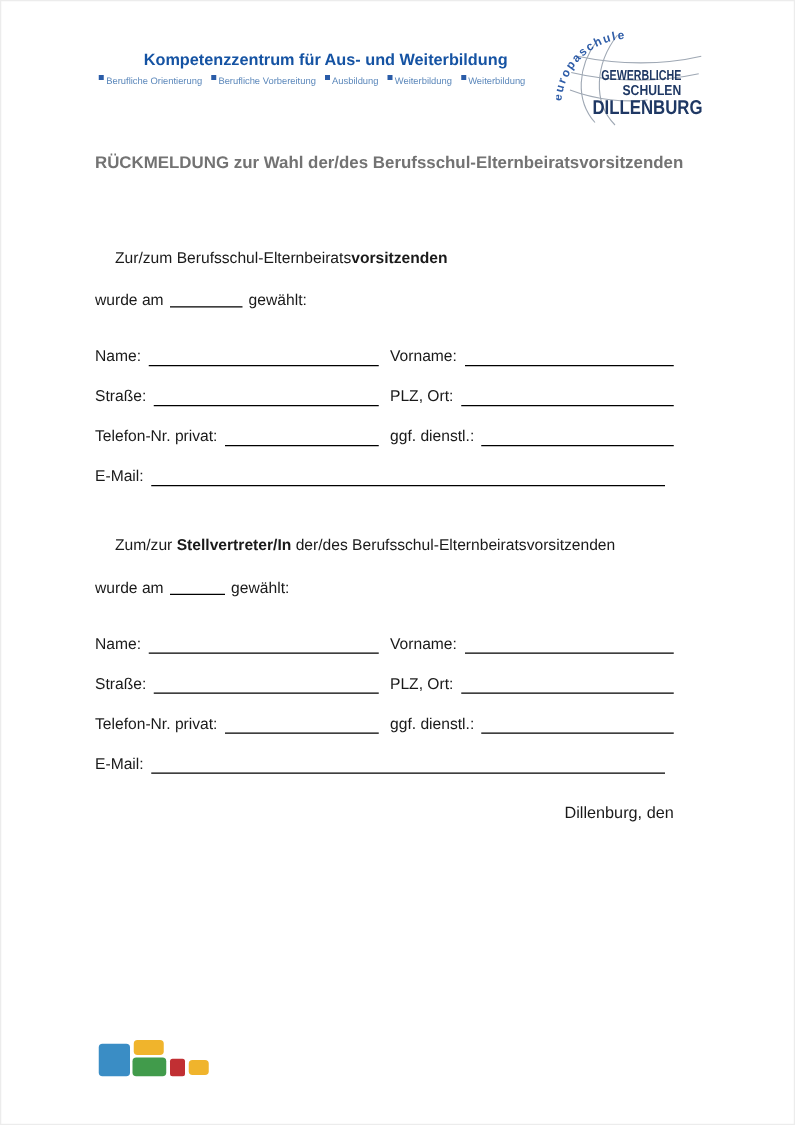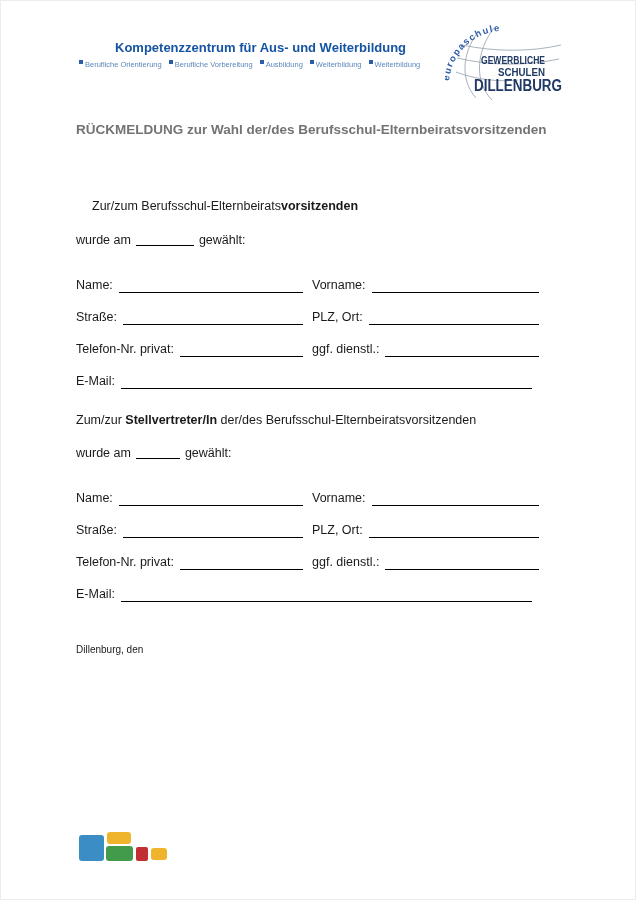--- a/index.html
+++ b/index.html
@@ -30,21 +30,21 @@
   .blank-long{width:58px;}
   .blank-short{width:44px;}
   .frow{display:flex;margin-top:15px;height:17px;align-items:center;}
   .frow.first{margin-top:28px;}
   .g1{width:227px;display:flex;margin-right:9px;}
   .g2{flex:1;display:flex;}
   .g-full{flex:1;display:flex;max-width:456px;}
   .flabel{white-space:nowrap;padding-right:6px;}
   .fline{flex:1;border-bottom:1.3px solid #000;margin-bottom:1px;}
   
-  .signature{position:absolute;left:75px;top:640px;width:463px;font-size:10px;line-height:17px;}
+  .signature{position:absolute;left:75px;top:640px;width:463px;font-size:13px;line-height:17px;text-align:right;}
   .sig-block{position:absolute;left:225px;top:0;width:130px;}
   .sig-line{margin-top:15px;border-bottom:1.3px solid #000;height:0;}
   .sig-role{margin-top:2px;}
   
   .footer-logo{position:absolute;left:78px;top:830px;width:92px;height:30px;}
   .fsq{position:absolute;border-radius:3px;}
   .sq-blue{left:0;top:4;width:25px;height:26px;top:4px;background:var(--square-blue,#3a8dc5);}
   .sq-yellow-1{left:28px;top:1px;width:24px;height:12px;background:var(--square-yellow,#f0b42c);}
   .sq-green{left:27px;top:15px;width:27px;height:15px;background:var(--square-green,#419b4b);}
   .sq-red{left:57px;top:16px;width:12px;height:14px;border-radius:2px;background:var(--square-red,#c12f33);}
@@ -138,21 +138,21 @@
     </div>
     <div class="frow">
       <span class="g-full">
           <span class="flabel">E-Mail:</span>
           <span class="fline"></span>
         </span>
     </div>
   </section>
 
   <section class="sec sec-2">
-    <p class="intro" style="margin:0"><span>Zum/zur </span><b>Stellvertreter/In</b><span> der/des Berufsschul-Elternbeiratsvorsitzenden</span></p>
+    <p class="intro" style="margin:16px"><span>Zum/zur </span><b>Stellvertreter/In</b><span> der/des Berufsschul-Elternbeiratsvorsitzenden</span></p>
     <p class="wurde" style="margin-bottom:0"><span>wurde am</span><span class="blank blank-short"></span><span>gewählt:</span></p>
     <div class="frow first">
       <span class="g1">
           <span class="flabel">Name:</span>
           <span class="fline"></span>
         </span>
       <span class="g2">
           <span class="flabel">Vorname:</span>
           <span class="fline"></span>
         </span>

